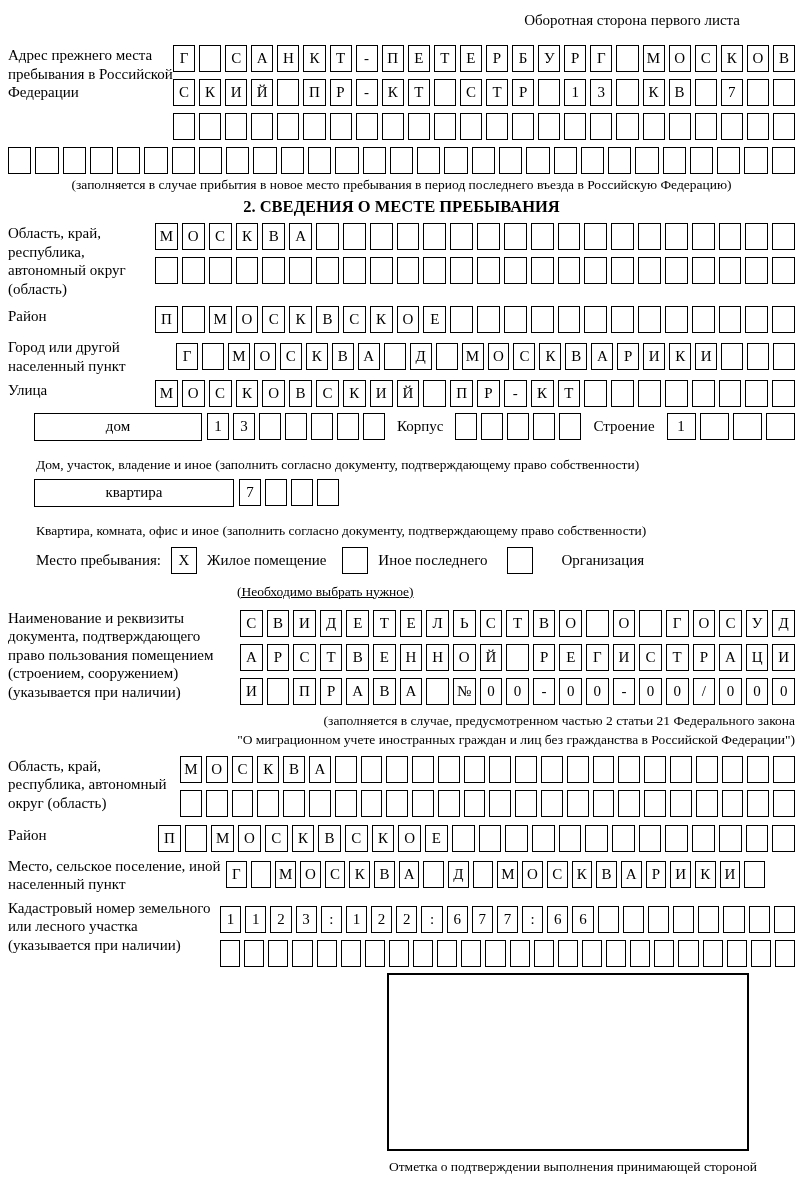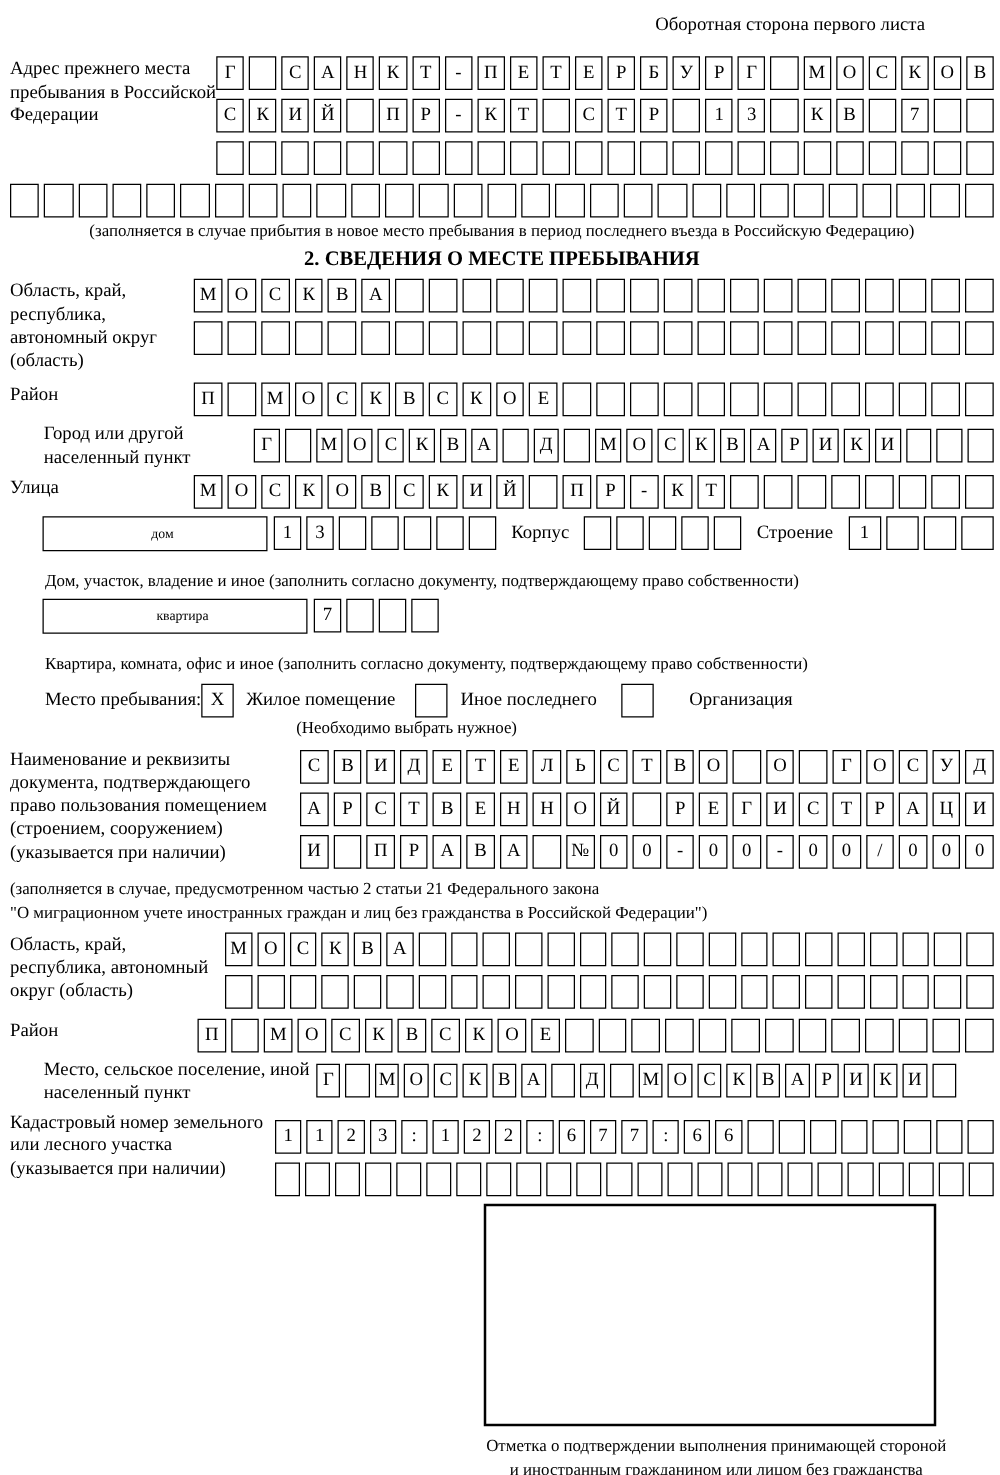--- a/index.html
+++ b/index.html
@@ -3,51 +3,51 @@
 <meta charset="utf-8">
 <style>
   html,body{margin:0;padding:0;background:#fff;color:#000;}
   body{width:800px;height:1180px;overflow:hidden;
        font-family:"Liberation Serif","DejaVu Serif",serif;font-size:15px;}
   .page{box-sizing:border-box;width:800px;height:1180px;padding:12px 5px 0 8px;}
 
   .hdr{text-align:right;margin-right:55px;font-size:15px;}
 
   .fieldrow{display:flex;align-items:flex-start;}
-  .fieldrow.vcenter{align-items:center;margin-left:27px;}
+  .fieldrow.vcenter{align-items:center;}
   .lbl{flex:0 0 auto;font-size:15px;line-height:1.24;padding-top:1px;}
   .w165{width:165px}.w147{width:147px}.w168{width:168px}.w230{width:232px}
   .w172{width:172px}.w150{width:150px}.w218{width:218px}.w210{width:212px}
   .stack{flex:1;display:flex;flex-direction:column;gap:7px;min-width:0;}
 
   .boxes{display:grid;grid-template-columns:repeat(var(--n,24),1fr);gap:4px;flex:1;min-width:0;}
   .boxes.fixed{flex:0 0 auto;grid-template-columns:repeat(var(--n,1),22px);}
   .boxes.grow{flex:1;grid-template-columns:repeat(var(--n,1),1fr);}
   .cbox{height:25px;border:1.8px solid #000;display:flex;align-items:center;
         justify-content:center;font-size:15px;line-height:1;overflow:hidden;}
 
   .fullrow{margin-top:7px;}
   .note{font-size:13.5px;text-align:center;margin-top:3px;}
   .sect-title{font-size:16.5px;font-weight:bold;text-align:center;margin-top:4px;}
 
   .house-row{display:flex;align-items:center;margin-top:6px;margin-left:26px;gap:5px;}
   .widebox{border:1.8px solid #000;height:26px;display:flex;align-items:center;
-           justify-content:center;font-size:11px;flex:0 0 auto;padding-left:12px;}
+           justify-content:center;font-size:15px;flex:0 0 auto;}
   .wb170{width:166px}.wb200{width:198px}
   .inline-lbl{font-size:15px;padding:0 7px;flex:0 0 auto;}
   .caption{font-size:13.5px;margin-top:16px;margin-left:28px;}
 
   .stayrow{display:flex;align-items:center;margin-top:8px;margin-left:28px;}
   .checkbox{width:24px;height:25px;border:1.8px solid #000;display:inline-flex;
             align-items:center;justify-content:center;font-size:15px;flex:0 0 auto;}
   .opt{font-size:15px;}
-  .hint{font-size:13.5px;margin-left:229px;margin-top:0;}
+  .hint{font-size:13.5px;margin-left:229px;margin-top:10px;text-decoration:underline;}
 
   .fact-title{font-size:16px;font-weight:bold;text-align:center;margin-top:12px;}
-  .fact-note{font-size:13.5px;text-align:left;line-height:1.45;}
+  .fact-note{font-size:13.5px;text-align:right;line-height:1.45;}
 
   .stamp-wrap{margin-left:379px;width:372px;margin-top:6px;}
   .stamp-box{width:358px;height:174px;border:2px solid #000;}
   .stamp-caption{font-size:13.5px;text-align:center;line-height:1.4;margin-top:7px;width:372px;}
 
   .mt4{margin-top:4px}.mt6{margin-top:6px}.mt8{margin-top:8px}.mt16{margin-top:16px}
   .pt8{padding-top:8px}
   .mr30{margin-right:30px}
 </style>
 </head>
@@ -357,21 +357,21 @@
     <div class="boxes fixed" style="--n: 4;">
         <span class="cbox">7</span>
         <span class="cbox"></span>
         <span class="cbox"></span>
         <span class="cbox"></span>
       </div>
   </div>
   <div class="caption">Квартира, комната, офис и иное (заполнить согласно документу, подтверждающему право собственности)</div>
 
   <div class="stayrow">
-    <span class="opt" style="">Место пребывания:</span>
+    <span class="opt" style="margin-right:10px">Место пребывания:</span>
     <span class="checkbox">X</span>
     <span class="opt" style="margin:0 16px 0 10px">Жилое помещение</span>
     <span class="checkbox"></span>
     <span class="opt" style="margin:0 20px 0 10px">Иное последнего</span>
     <span class="checkbox"></span>
     <span class="opt" style="margin-left:28px">Организация</span>
   </div>
   <div class="hint">(Необходимо выбрать нужное)</div>
 
   <div class="fieldrow mt8">

